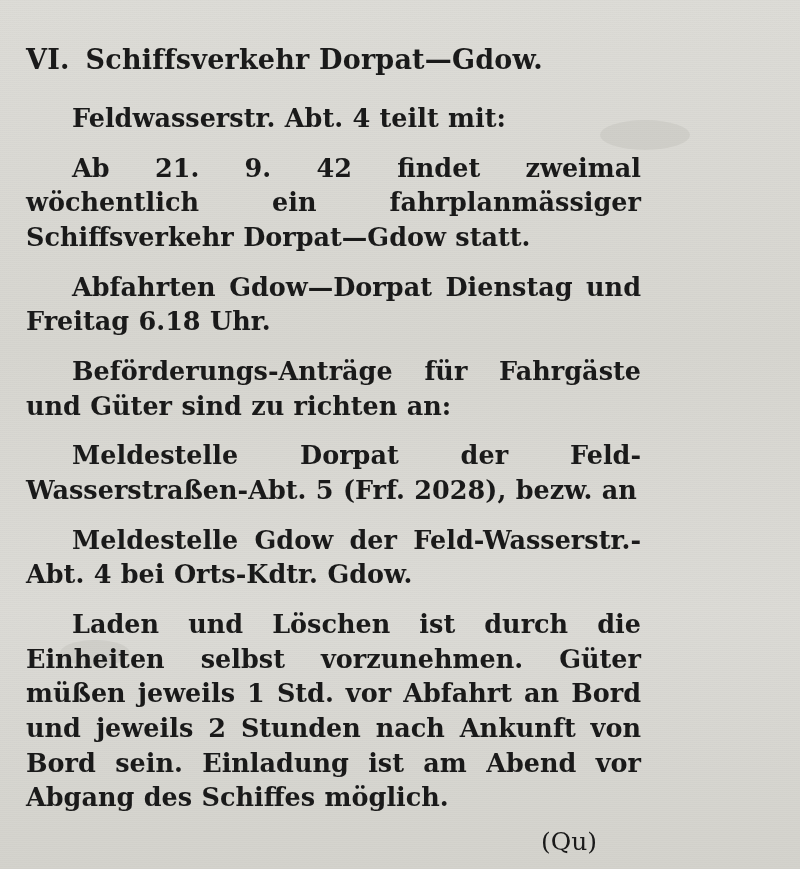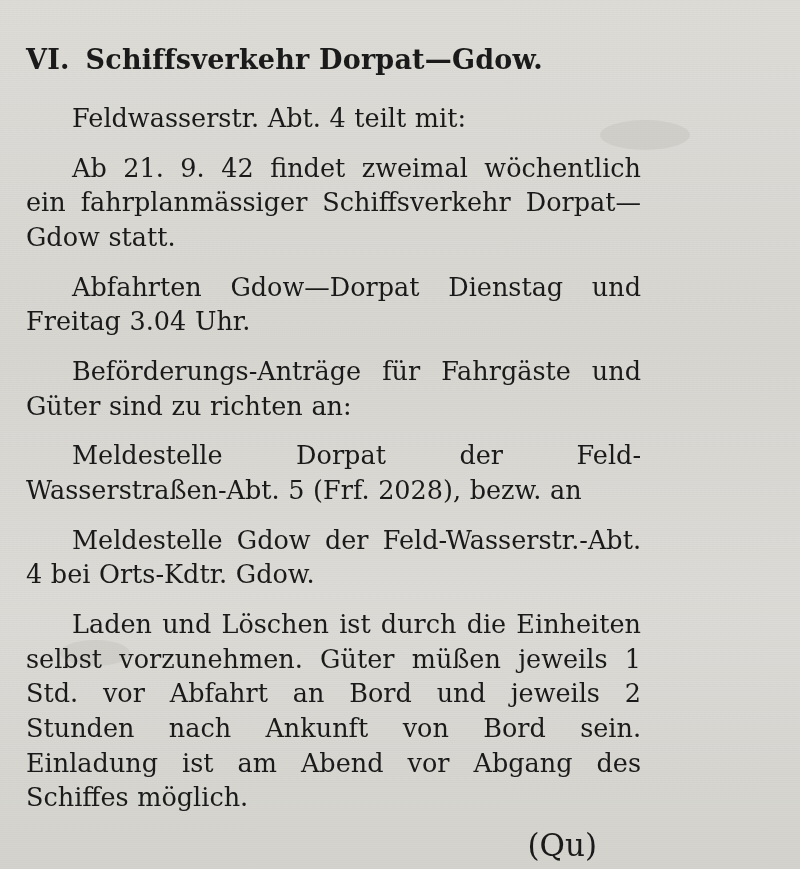--- a/index.html
+++ b/index.html
@@ -41,26 +41,27 @@
     margin-right: 16px;
   }
   p.para {
     font-size: 25.5px;
     line-height: 1.36;
     margin: 0 0 15px 0;
     text-align: justify;
     text-justify: inter-word;
     text-indent: 46px;
     word-spacing: 0.5px;
+    font-weight: bold;
   }
   p.para.last {
     margin-bottom: 12px;
   }
   .signature {
-    font-size: 31px;
+    font-size: 25px;
     text-align: right;
     margin: 6px 44px 0 0;
   }
   
   .blotch {
     position: absolute;
     border-radius: 50%;
     background: rgba(120,118,110,0.10);
     pointer-events: none;
   }
@@ -73,21 +74,21 @@
 <div class="blotch" style="left:600px; top:120px; width:90px; height:30px;"></div>
 
 <div class="page">
 
   <h1 class="heading">
     <span class="numeral">VI.</span><span>Schiffsverkehr Dorpat—Gdow.</span>
   </h1>
 
   <p class="para">Feldwasserstr. Abt. 4 teilt mit:</p>
   <p class="para">Ab 21. 9. 42 findet zweimal wöchentlich ein fahrplanmässiger Schiffsverkehr Dorpat—Gdow statt.</p>
-  <p class="para">Abfahrten Gdow—Dorpat Dienstag und Freitag 3.04 Uhr.</p>
+  <p class="para">Abfahrten Gdow—Dorpat Dienstag und Freitag 6.18 Uhr.</p>
   <p class="para">Beförderungs-Anträge für Fahrgäste und Güter sind zu richten an:</p>
   <p class="para">Meldestelle Dorpat der Feld-Wasserstraßen-Abt. 5 (Frf. 2028), bezw. an</p>
   <p class="para">Meldestelle Gdow der Feld-Wasserstr.-Abt. 4 bei Orts-Kdtr. Gdow.</p>
   <p class="para last">Laden und Löschen ist durch die Einheiten selbst vorzunehmen. Güter müßen jeweils 1 Std. vor Abfahrt an Bord und jeweils 2 Stunden nach Ankunft von Bord sein. Einladung ist am Abend vor Abgang des Schiffes möglich.</p>
 
   <div class="signature">(Qu)</div>
 
 </div>
 
 </body></html>

